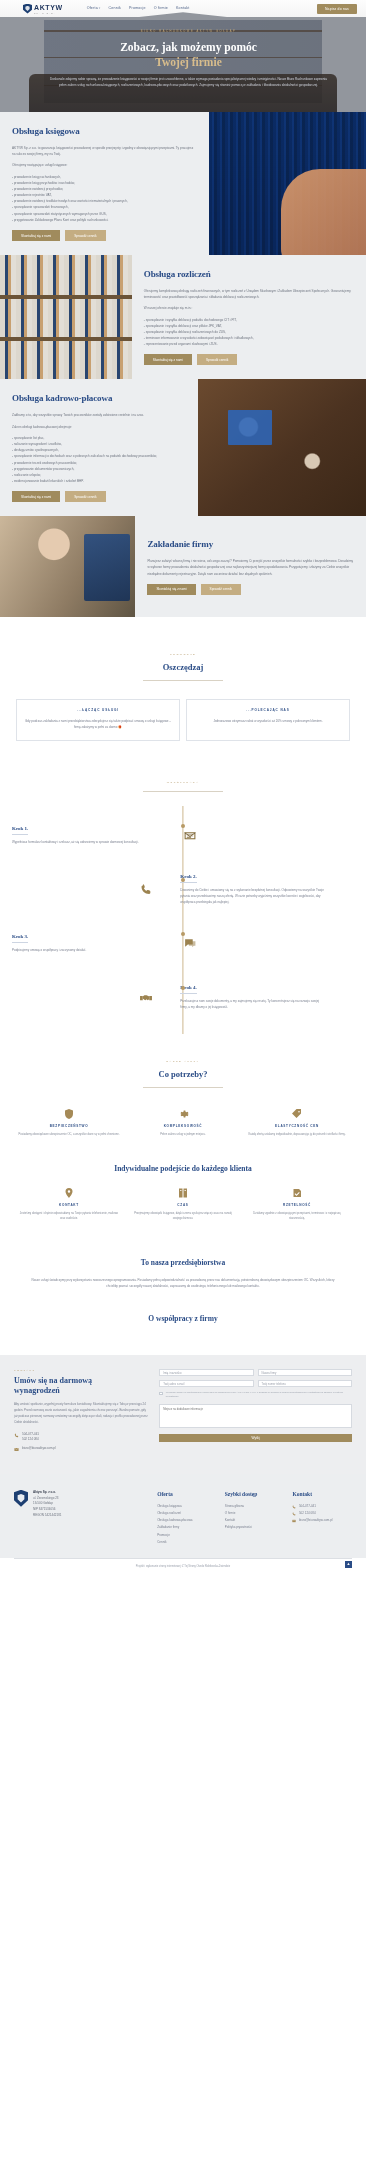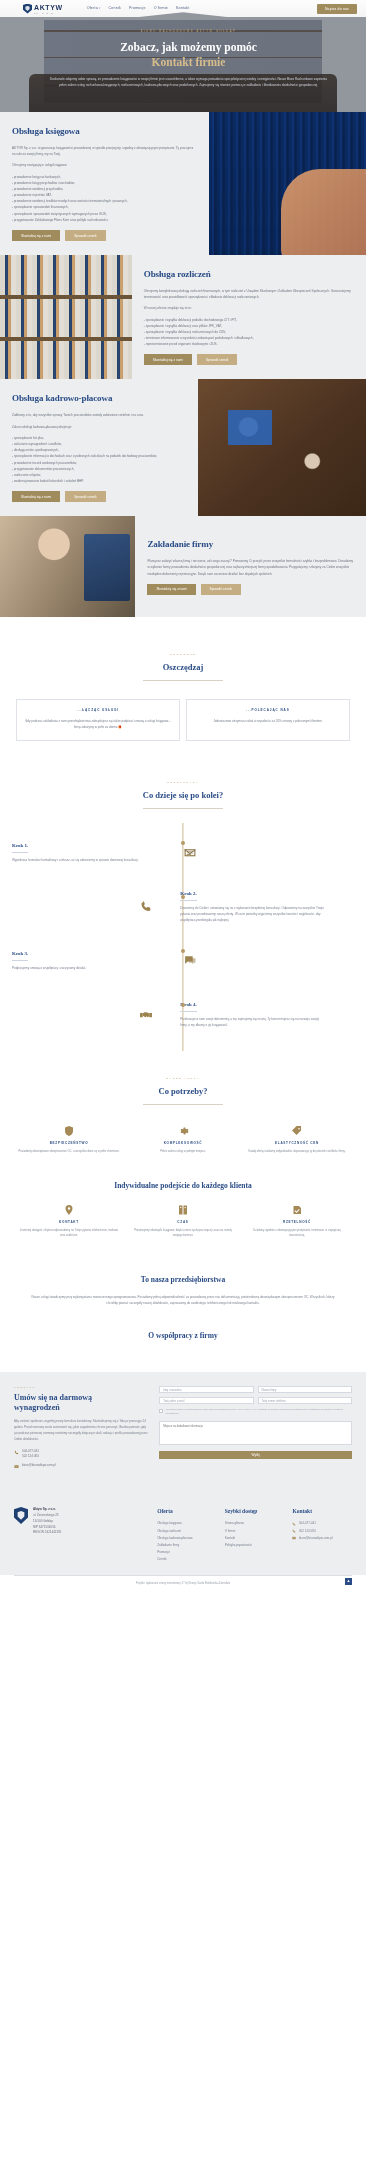--- a/index.html
+++ b/index.html
@@ -227,21 +227,21 @@
 
   <div class="hero">
     <div class="hero-img"></div>
     <div class="hero-shelf"></div>
     <div class="hero-desk"></div>
     <div class="hero-veil"></div>
     <div class="hero-inner">
       <div class="hero-kicker">BIURO RACHUNKOWE AKTYW GOŁDAP</div>
       <h1 class="hero-h1">
         <span>Zobacz, jak możemy pomóc</span>
-        <span class="accent">Kontakt firmie</span>
+        <span class="accent">Twojej firmie</span>
       </h1>
       <p class="hero-p">Doskonale zdajemy sobie sprawę, że prowadzenie księgowości w swojej firmie jest czasochłonne, a także wymaga posiadania specjalistycznej wiedzy i umiejętności. Nasze Biuro Rachunkowe zapewnia pełen zakres usług rachunkowo-księgowych, rozliczeniowych, kadrowo-płacowych oraz podatkowych. Zajmujemy się również pomocą w zakładaniu i likwidowaniu działalności gospodarczej.</p>
     </div>
   </div>
 
   <div class="svc">
     <div class="svc-row">
       <div class="svc-card" style="width:57%">
         <h2 class="svc-h2">Obsługa księgowa</h2>
         <p class="svc-p">AKTYW Sp. z o.o. to gwarancja księgowości prowadzonej w sposób przejrzysty i zgodny z obowiązującymi przepisami. Ty pracujesz na sukces swojej firmy, my na Twój.</p>
@@ -337,21 +337,20 @@
       <div class="promo-text">Gdy podczas zakładania z nami przedsiębiorstwa zdecydujesz się także podpisać umowę o usługi księgowe – firmę założymy w pełni za darmo 🎁</div>
     </div>
     <div class="promo-card">
       <div class="promo-title">...POLECAJĄC NAS</div>
       <div class="promo-text">Jednorazowo otrzymasz rabat w wysokości aż 20% umowy z poleconym klientem.</div>
     </div>
   </div>
 
   <div class="block" style="padding-top:22px">
     <div class="block-kicker">WSPÓŁPRACA</div>
-    <div class="block-h2">Co dzieje się po kolei?</div>
     <div class="divider"></div>
   </div>
   <div class="steps">
     <div class="steps-line"></div>
 
     <div class="step left">
       <div class="step-dot"></div>
       <div class="step-txt">
         <div class="step-title">Krok 1.</div>
         <div class="step-desc">Wypełniasz formularz kontaktowy i czekasz, aż się odezwiemy w sprawie darmowej konsultacji.</div>

